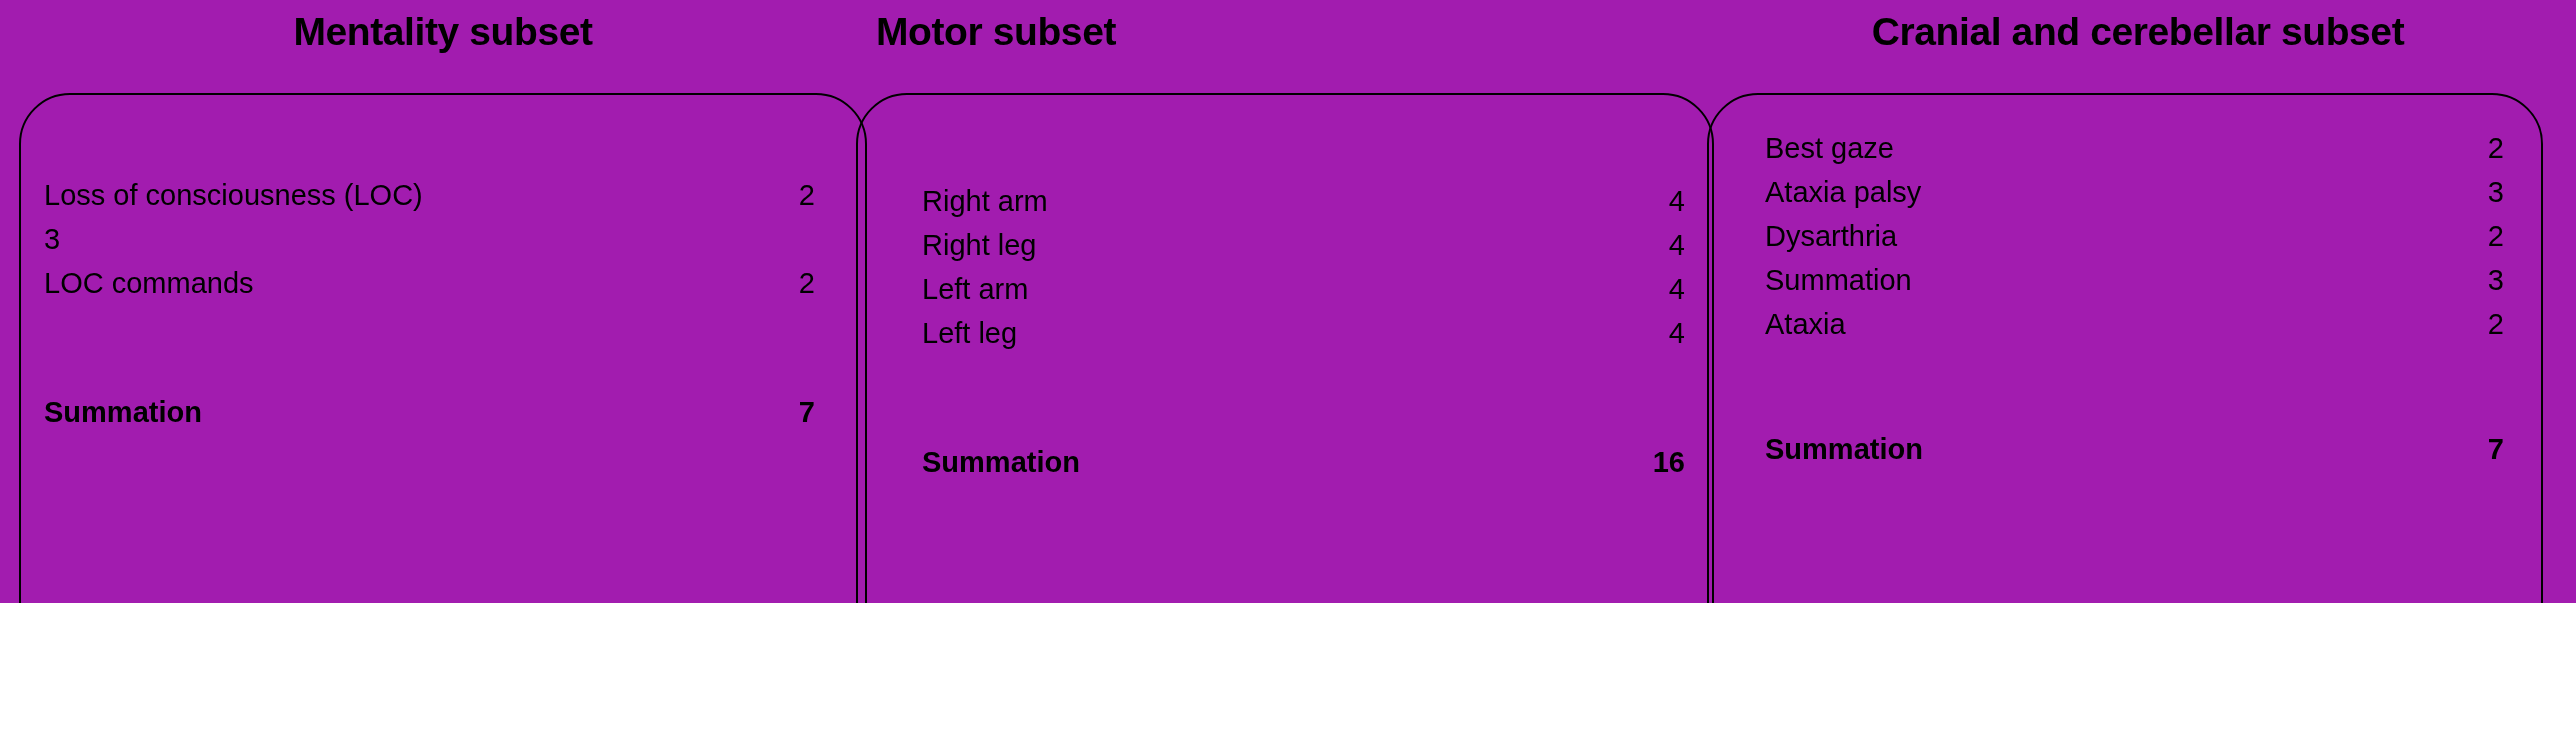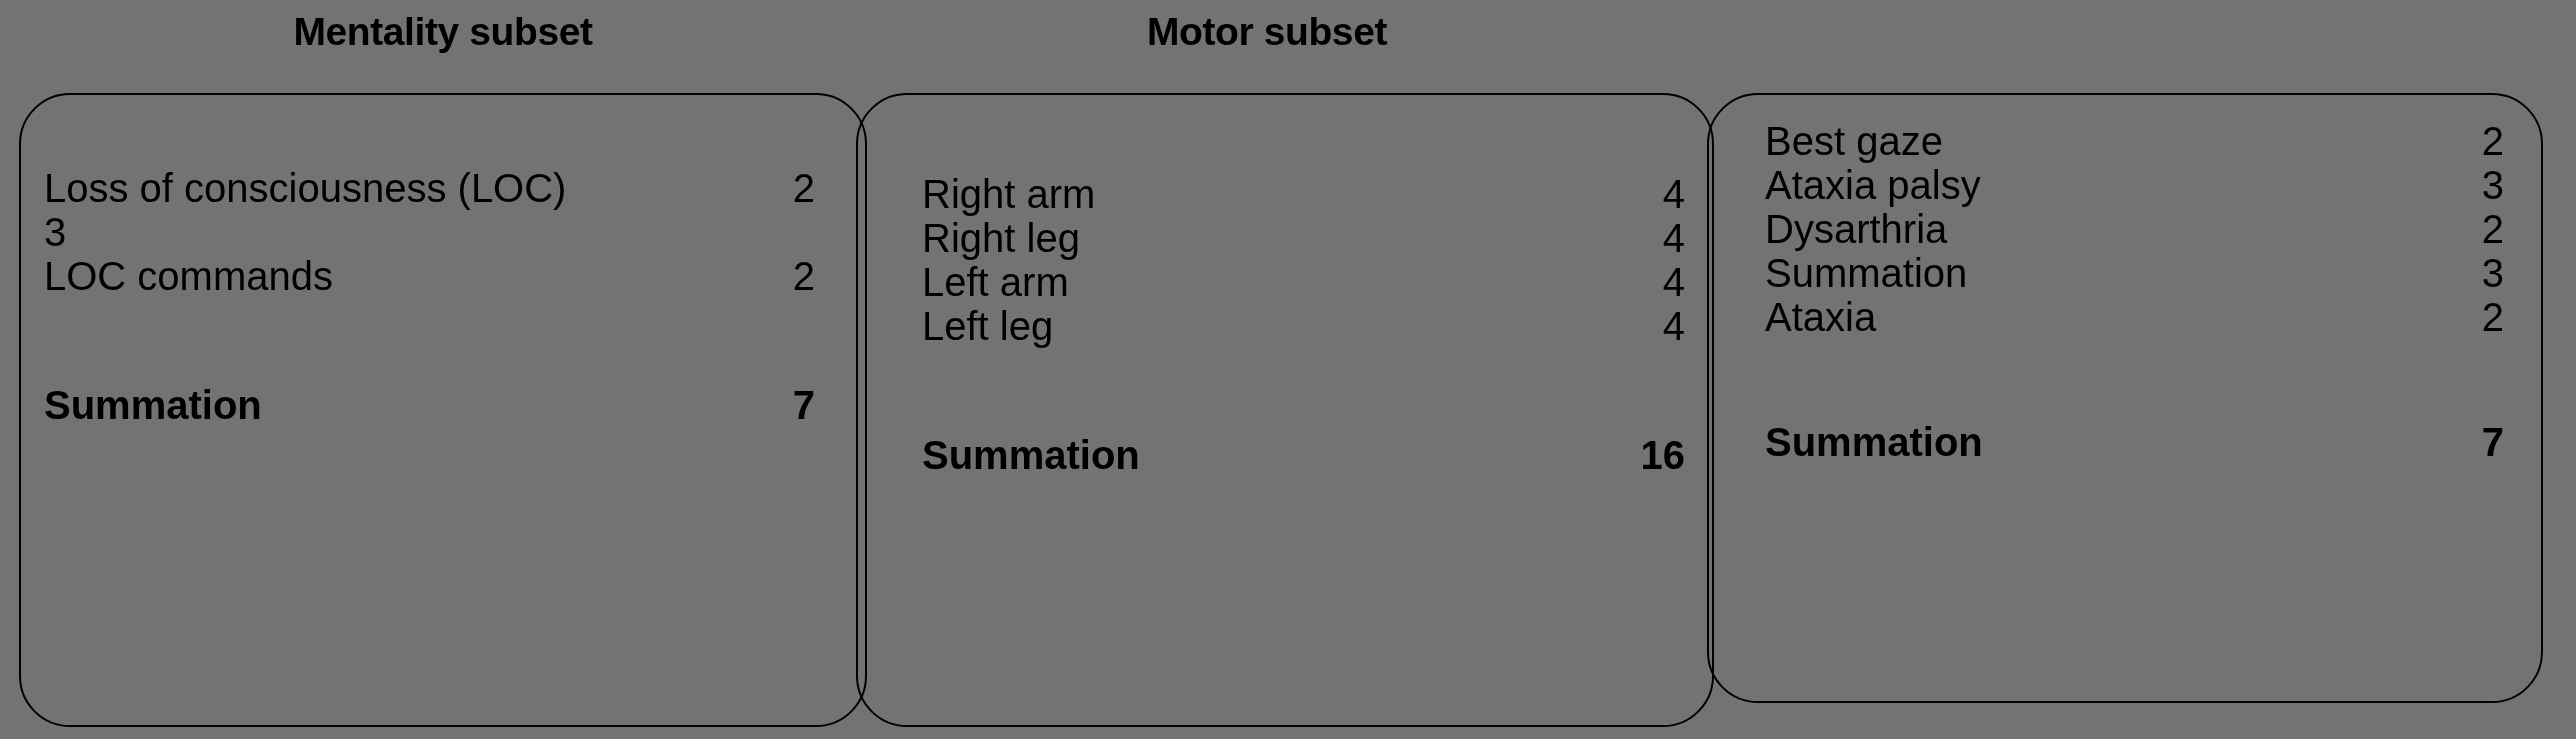--- a/index.html
+++ b/index.html
@@ -8,37 +8,37 @@
     background: #ffffff;
   }
   body {
     font-family: "Liberation Sans", sans-serif;
     color: #000000;
     -webkit-font-smoothing: antialiased;
   }
   #figure {
     position: relative;
     width: 2576px;
-    height: 739px;
-    background: #737373;
+    height: 603px;
+    background: #a21caf;
     overflow: hidden;
   }
 
   
   .panel-title {
     position: absolute;
     font-size: 39px;
     font-weight: bold;
     line-height: 1;
     white-space: nowrap;
     letter-spacing: -0.4px;
     color: #000;
   }
   #title-1 { left: 0px;    top: 12px; width: 886px; text-align: center; }
-  #title-2 { left: 839px; top: 12px; width: 856px; text-align: center; }
+  #title-2 { left: 876px; top: 12px; width: 856px; }
   #title-3 { left: 1700px; top: 12px; width: 876px; text-align: center; }
 
   
   .panel {
     position: absolute;
     box-sizing: border-box;
     border: 2.5px solid #000000;
     border-radius: 51px;
     background: transparent;
   }
@@ -50,23 +50,23 @@
   .rows {
     position: absolute;
     box-sizing: border-box;
   }
   #rows-1 { left: 44px;   top: 166px; width: 771px; }
   #rows-2 { left: 922px; top: 172px; width: 763px; }
   #rows-3 { left: 1765px; top: 119px; width: 739px; }
 
   .row {
     display: flex;
-    align-items: center;
+    align-items: flex-end;
     justify-content: space-between;
-    font-size: 40px;
+    font-size: 29px;
     line-height: 1;
     color: #000;
     white-space: nowrap;
   }
   #rows-1 .row, #rows-2 .row { height: 44px; }
   #rows-3 .row { height: 44px; }
 
   .row .label { text-align: left; }
   .row .value { text-align: right; }
 
@@ -126,20 +126,21 @@
       <span class="label">Left leg</span>
       <span class="value">4</span>
     </div>
     <div class="spacer-2"></div>
     <div class="row summation">
       <span class="label">Summation</span>
       <span class="value">16</span>
     </div>
   </div>
 
+  <div class="panel-title" id="title-3">Cranial and cerebellar subset</div>
 
   <div class="panel" id="panel-3"></div>
 
   <div class="rows" id="rows-3">
     <div class="row">
       <span class="label">Best gaze</span>
       <span class="value">2</span>
     </div>
     <div class="row">
       <span class="label">Ataxia palsy</span>

